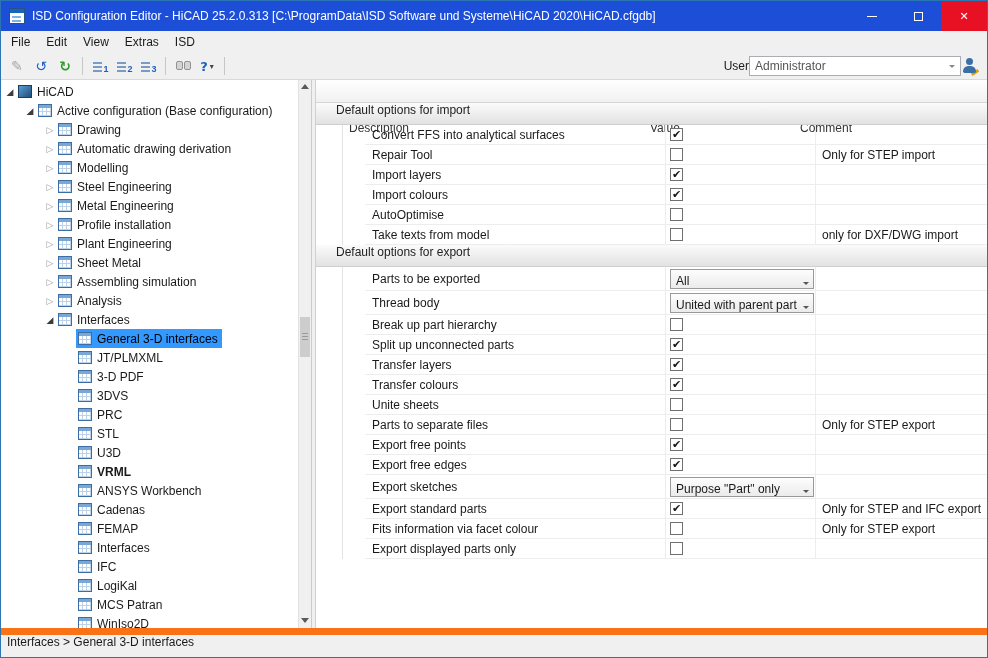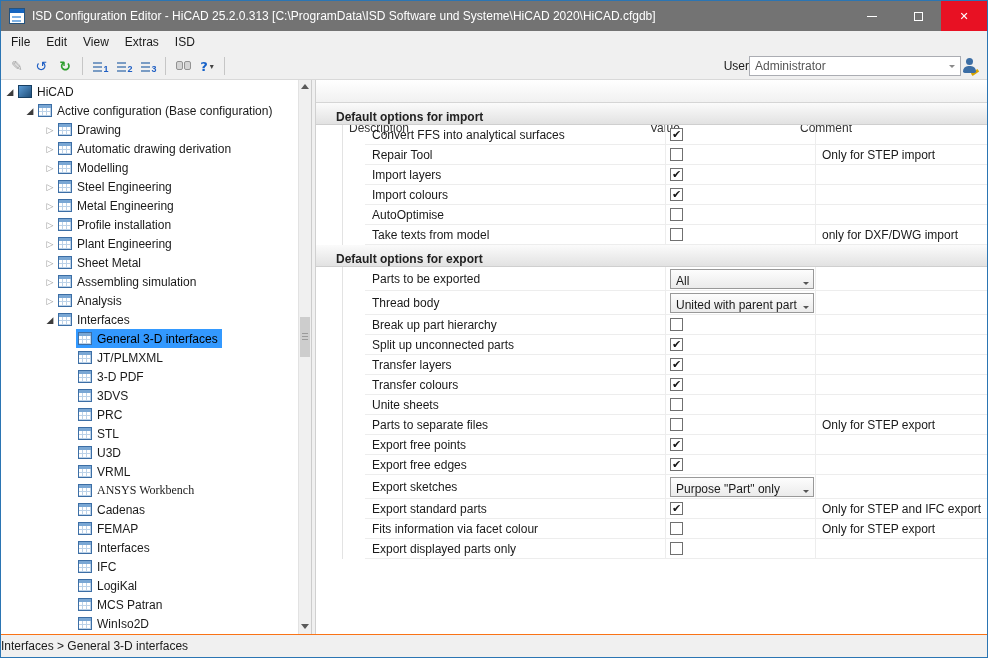--- a/index.html
+++ b/index.html
@@ -1,20 +1,20 @@
 <!DOCTYPE html>
 <html><head>
 <meta charset="utf-8">
 <style>
   html,body{margin:0;padding:0;}
   body{width:988px;height:658px;font-family:"Liberation Sans","DejaVu Sans",sans-serif;font-size:12px;color:#1a1a1a;background:#f0f0f0;overflow:hidden;position:relative;}
   .window{position:absolute;inset:0;display:flex;flex-direction:column;border:1px solid #2b75b3;box-sizing:border-box;}
 
   
-  .titlebar{height:30px;background:#737373;display:flex;align-items:center;flex:none;color:#fff;}
+  .titlebar{height:30px;background:#1d4ed8;display:flex;align-items:center;flex:none;color:#fff;}
   .app-icon{width:16px;height:16px;margin:0 7px 0 8px;flex:none;position:relative;background:#fff;border:1px solid #24537f;box-sizing:border-box;}
   .app-icon::before{content:"";position:absolute;top:0;left:0;right:0;height:4px;background:#1565c0;}
   .app-icon::after{content:"";position:absolute;left:2px;top:7px;width:9px;height:2px;background:#7fb2e5;box-shadow:0 4px 0 #7fb2e5;}
   .title-text{flex:1;white-space:nowrap;overflow:hidden;font-size:12px;}
   .win-controls{display:flex;flex:none;height:30px;}
   .win-btn{width:46px;height:30px;display:flex;align-items:center;justify-content:center;}
   .glyph-min{width:10px;height:1px;background:#fff;display:block;}
   .glyph-max{width:9px;height:9px;border:1px solid #fff;display:block;box-sizing:border-box;}
   .win-btn.close{background:#e81123;}
   .glyph-close{font-size:11px;font-family:"DejaVu Sans",sans-serif;color:#fff;}
@@ -79,36 +79,36 @@
   .sb-thumb::after{content:"";position:absolute;left:2px;right:2px;top:16px;height:8px;background:repeating-linear-gradient(to bottom,#9a9a9a 0 1px,transparent 1px 3px);}
 
   
   .grid-panel{position:absolute;left:314px;right:0;top:0;bottom:0;background:#fff;display:flex;flex-direction:column;border-left:1px solid #d0d0d0;box-sizing:border-box;}
   .grid-header{height:22px;flex:none;display:flex;background:linear-gradient(#ffffff,#f1f1f1);border-bottom:1px solid #d5d5d5;color:#333;}
   .gh-cell{display:flex;align-items:center;border-right:1px solid #d9d9d9;box-sizing:border-box;margin-top:48px;}
   .gh-desc{width:328px;padding-left:33px;}
   .gh-value{width:150px;padding-left:6px;}
   .gh-comment{flex:1;padding-left:6px;border-right:none;}
   .grid-body{flex:1;overflow:hidden;}
-  .group-row{height:22px;display:flex;align-items:flex-end;padding-left:20px;background:linear-gradient(#fbfbfb,#e2e2e2);border-bottom:1px solid #cfcfcf;color:#222;box-sizing:border-box;font-weight:bold;}
+  .group-row{height:22px;display:flex;align-items:flex-start;padding-left:20px;background:linear-gradient(#fbfbfb,#e2e2e2);border-bottom:1px solid #cfcfcf;color:#222;box-sizing:border-box;}
   .grid-row{display:flex;height:20px;}
   .grid-row.tall{height:24px;}
   .cell{display:flex;align-items:center;box-sizing:border-box;}
   .cell.gutter{width:27px;flex:none;border-right:1px solid #e3e3e3;}
   .cell.desc{width:301px;flex:none;padding-left:7px;border-right:1px solid #ededed;border-bottom:1px solid #ededed;margin-left:22px;}
   .cell.value{width:150px;flex:none;padding-left:4px;border-right:1px solid #ededed;border-bottom:1px solid #ededed;}
   .cell.comment{flex:1;padding-left:6px;border-bottom:1px solid #ededed;}
   .checkbox{width:13px;height:13px;border:1px solid #707070;background:#fff;display:flex;align-items:center;justify-content:center;font-size:11px;line-height:1;color:#151515;font-family:"DejaVu Sans",sans-serif;box-sizing:border-box;}
   .combobox{width:144px;height:20px;border:1px solid #999;background:linear-gradient(#fdfdfd,#ebebeb);display:flex;align-items:flex-end;box-sizing:border-box;}
   .combo-text{flex:1;padding-left:5px;white-space:nowrap;overflow:hidden;}
   .combo-arrow{width:15px;display:flex;justify-content:center;flex:none;}
   .combo-arrow::after{content:"";border:3.5px solid transparent;border-top-color:#555;margin-top:3px;}
 
   
-  .statusbar{height:22px;flex:none;background:#f0f0f0;border-top:1px solid #f97316;display:flex;align-items:center;}
+  .statusbar{height:22px;flex:none;background:#f0f0f0;border-top:7px solid #f97316;display:flex;padding-left:6px;}
 </style>
 </head>
 <body>
 
 <div class="window">
 
   <div class="titlebar">
     <span class="app-icon"></span>
     <span class="title-text">ISD Configuration Editor  - HiCAD 25.2.0.313 [C:\ProgramData\ISD Software und Systeme\HiCAD 2020\HiCAD.cfgdb]</span>
     <div class="win-controls">
@@ -317,28 +317,28 @@
               <span class="tree-label">STL</span>
             </span>
           </div>
           <div class="tree-row" style="padding-left: 63px;">
             <span class="expander none"></span>
             <span class="tree-inner">
               <span class="tree-icon"></span>
               <span class="tree-label">U3D</span>
             </span>
           </div>
-          <div class="tree-row" style="padding-left: 63px;">
+          <div class="tree-row" style="padding-left: 63px; font-weight: bold;">
             <span class="expander none"></span>
             <span class="tree-inner">
               <span class="tree-icon"></span>
               <span class="tree-label">VRML</span>
             </span>
           </div>
-          <div class="tree-row" style="padding-left: 63px; font-family: Liberation Serif, serif;">
+          <div class="tree-row" style="padding-left: 63px;">
             <span class="expander none"></span>
             <span class="tree-inner">
               <span class="tree-icon"></span>
               <span class="tree-label">ANSYS Workbench</span>
             </span>
           </div>
           <div class="tree-row" style="padding-left: 63px;">
             <span class="expander none"></span>
             <span class="tree-inner">
               <span class="tree-icon"></span>

